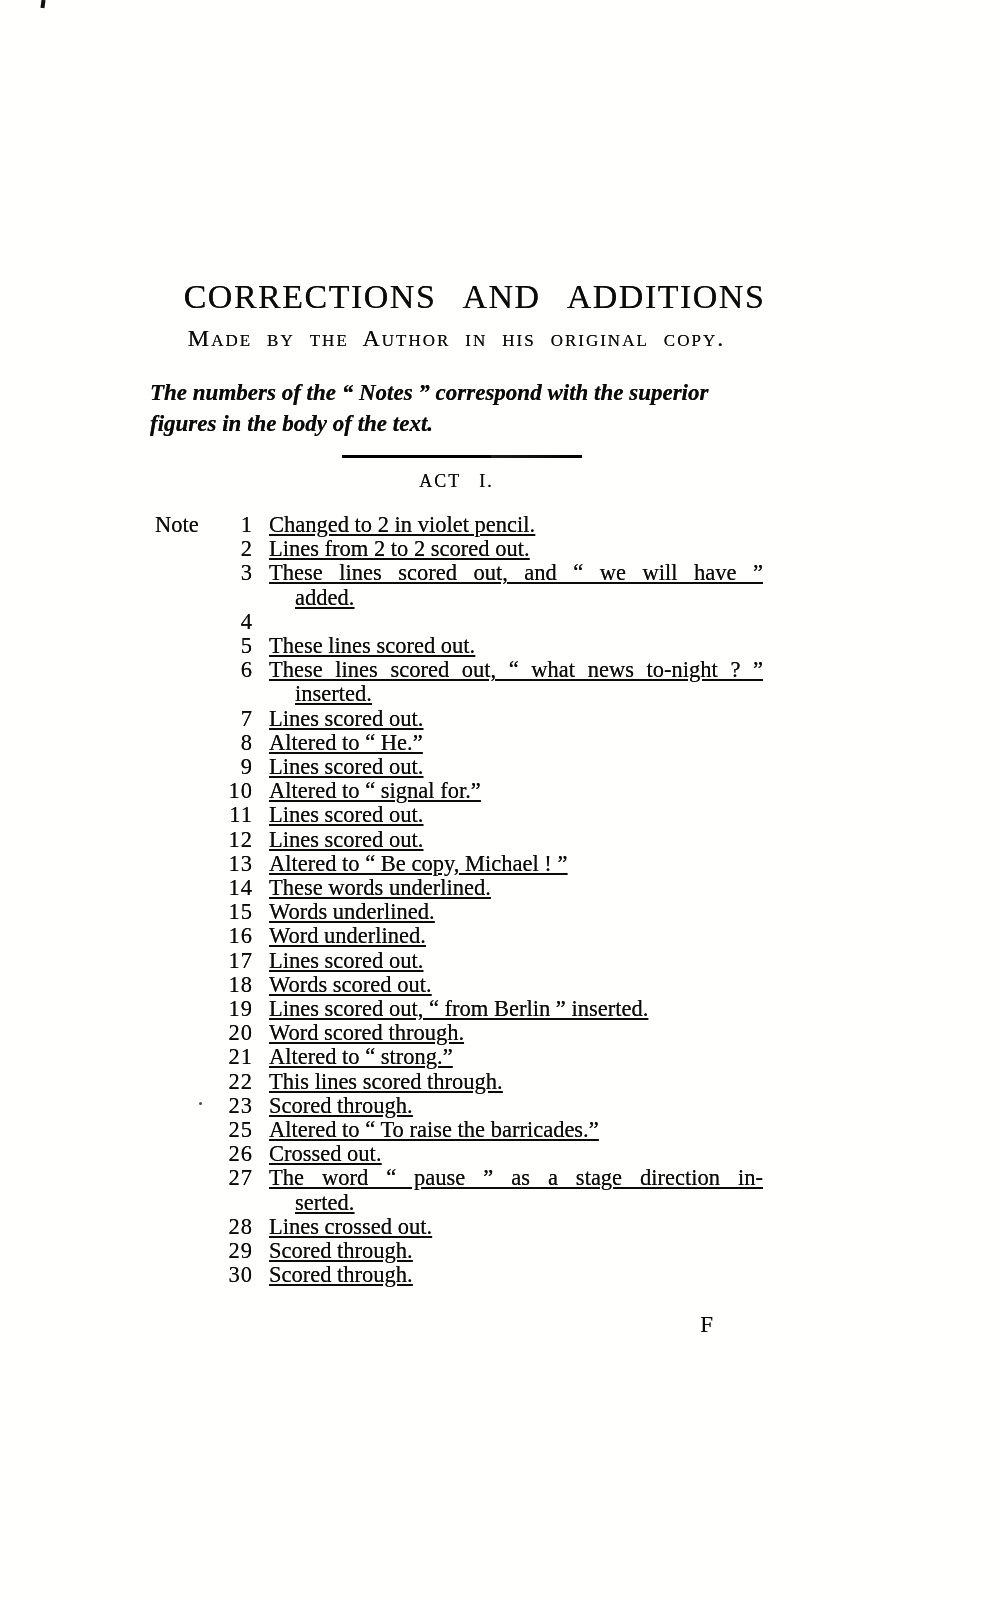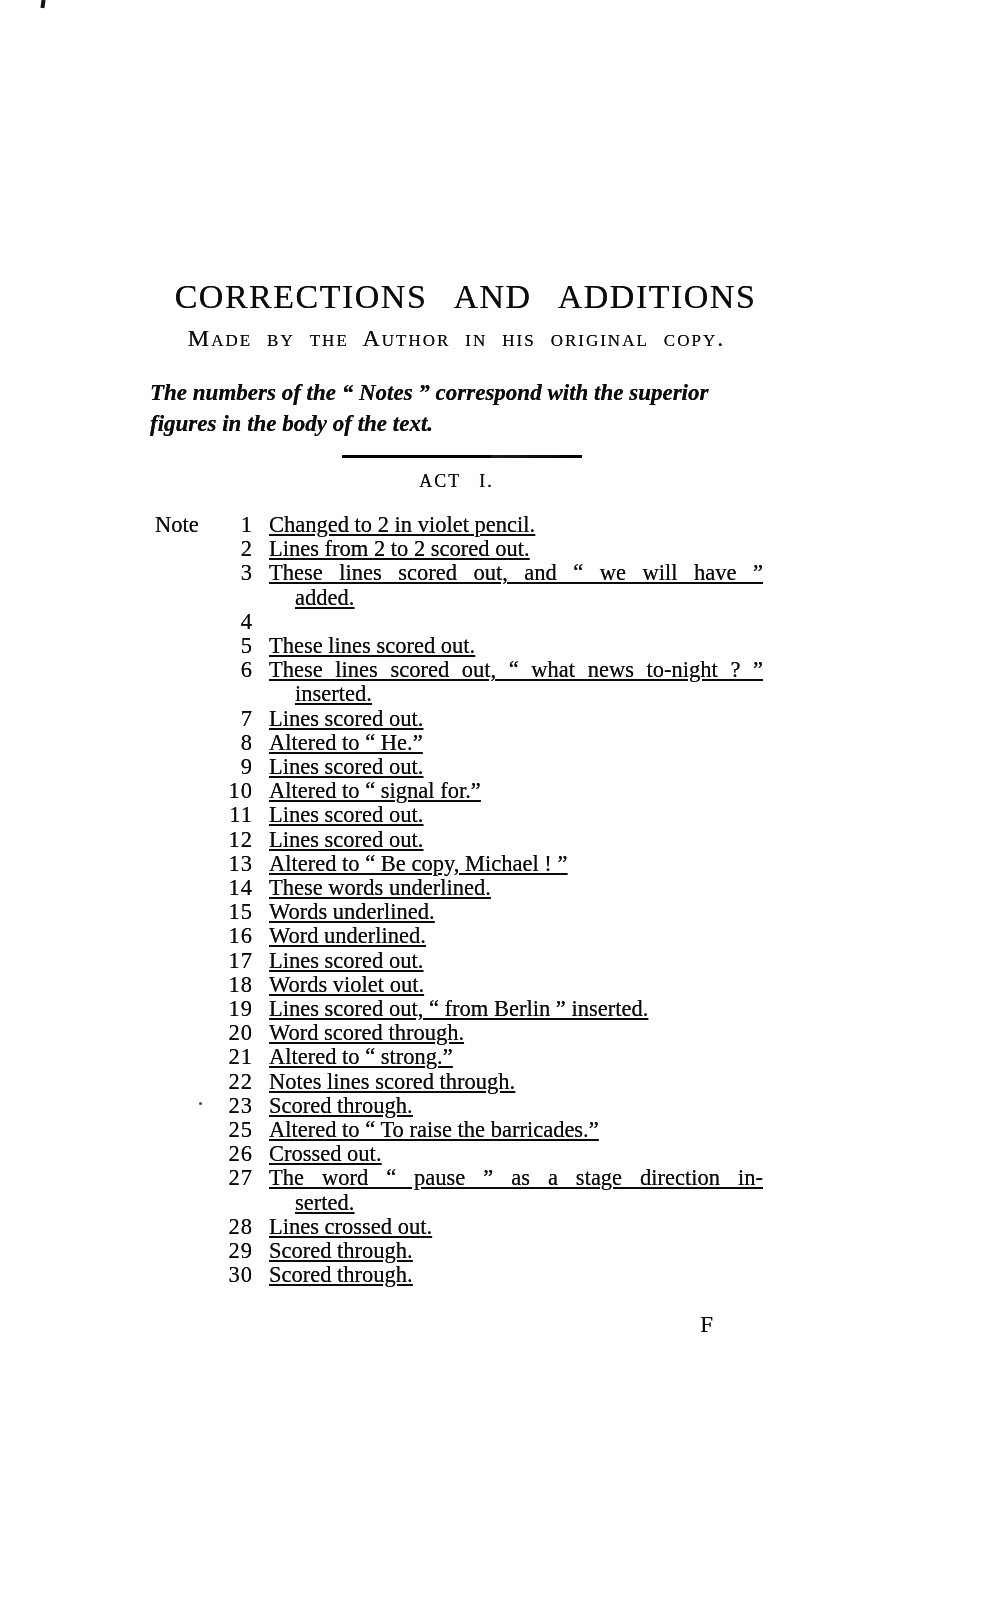--- a/index.html
+++ b/index.html
@@ -24,21 +24,21 @@
   .artifact-dot {
     position: absolute; left: 199px; top: 1102px;
     width: 3px; height: 3px; border-radius: 50%;
     background: #4a4a4a;
   }
   .content {
     position: absolute; left: 150px; top: 0;
     width: 613px;
   }
   .title {
-    position: absolute; top: 280px; left: 9px; width: 100%;
+    position: absolute; top: 280px; left: 18px; width: 100%;
     margin: 0; font-weight: 400;
     font-size: 34px; line-height: 1;
     letter-spacing: 1.5px; word-spacing: 18px;
     text-align: center; white-space: nowrap;
   }
   .subtitle {
     position: absolute; top: 326px; left: -10px; width: 633px;
     margin: 0; font-weight: 400;
     font-variant: small-caps;
     font-size: 24px; line-height: 1;
@@ -225,21 +225,21 @@
     <div class="note-label"></div>
     <div class="note-number">17</div>
     <div class="note-body">
             <div class="line line-first">Lines scored out.</div>
           </div>
   </div>
         <div class="note-row">
     <div class="note-label"></div>
     <div class="note-number">18</div>
     <div class="note-body">
-            <div class="line line-first">Words violet out.</div>
+            <div class="line line-first">Words scored out.</div>
           </div>
   </div>
         <div class="note-row">
     <div class="note-label"></div>
     <div class="note-number">19</div>
     <div class="note-body">
             <div class="line line-first">Lines scored out, “ from Berlin ” inserted.</div>
           </div>
   </div>
         <div class="note-row">
@@ -253,21 +253,21 @@
     <div class="note-label"></div>
     <div class="note-number">21</div>
     <div class="note-body">
             <div class="line line-first">Altered to “ strong.”</div>
           </div>
   </div>
         <div class="note-row">
     <div class="note-label"></div>
     <div class="note-number">22</div>
     <div class="note-body">
-            <div class="line line-first">Notes lines scored through.</div>
+            <div class="line line-first">This lines scored through.</div>
           </div>
   </div>
         <div class="note-row">
     <div class="note-label"></div>
     <div class="note-number">23</div>
     <div class="note-body">
             <div class="line line-first">Scored through.</div>
           </div>
   </div>
         <div class="note-row">

